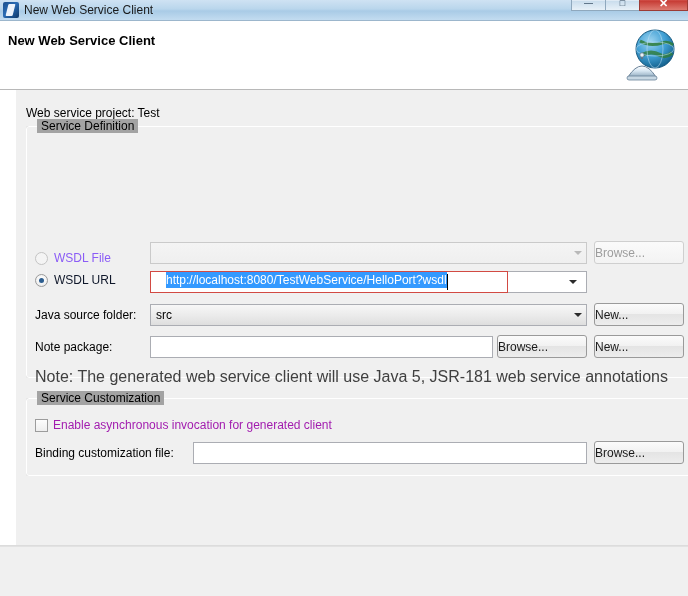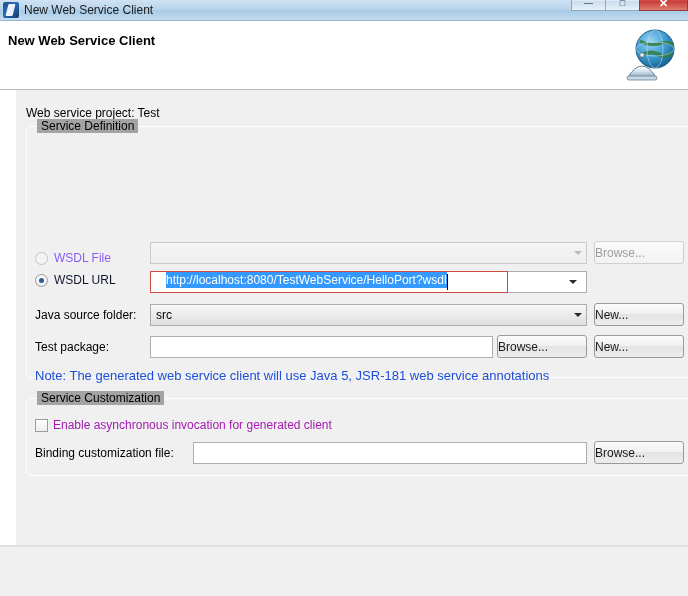--- a/index.html
+++ b/index.html
@@ -297,22 +297,22 @@
     box-sizing: border-box;
     border: 1px solid #9c9c9c;
     background: linear-gradient(to bottom, #fdfdfd, #eeeeee);
     margin-right: 5px;
     flex: 0 0 auto;
   }
   .cbox-label { font-size: 12px; color: #a21caf; }
 
   .note {
     position: absolute;
-    font-size: 13px;
-    color: #1d4ed8;
+    font-size: 16px;
+    color: #404040;
     white-space: nowrap;
   }
 
   
   .footer {
     position: absolute;
     left: 0; top: 546px;
     width: 688px; height: 50px;
     background: #f0f0f0;
     border-top: 1px solid #e2e2e2;
@@ -415,21 +415,21 @@
   <div class="combo readonly" style="left:134px; top:214px; width:437px; height:22px;">
     <span class="combo-text">src</span>
     <span class="arrow">
         <span class="arrow-glyph"></span>
       </span>
   </div>
   <div class="btn" style="left:578px; top:213px; width:90px; height:23px;">
     <span>New...</span>
   </div>
 
-  <div class="lbl" style="position:absolute; left:19px; top:250px;">Test package:</div>
+  <div class="lbl" style="position:absolute; left:19px; top:250px;">Note package:</div>
   <div class="textinput" style="left:134px; top:246px; width:343px; height:22px;">
     <span></span>
   </div>
   <div class="btn" style="left:481px; top:245px; width:90px; height:23px;">
     <span>Browse...</span>
   </div>
   <div class="btn" style="left:578px; top:245px; width:90px; height:23px;">
     <span>New...</span>
   </div>
 

